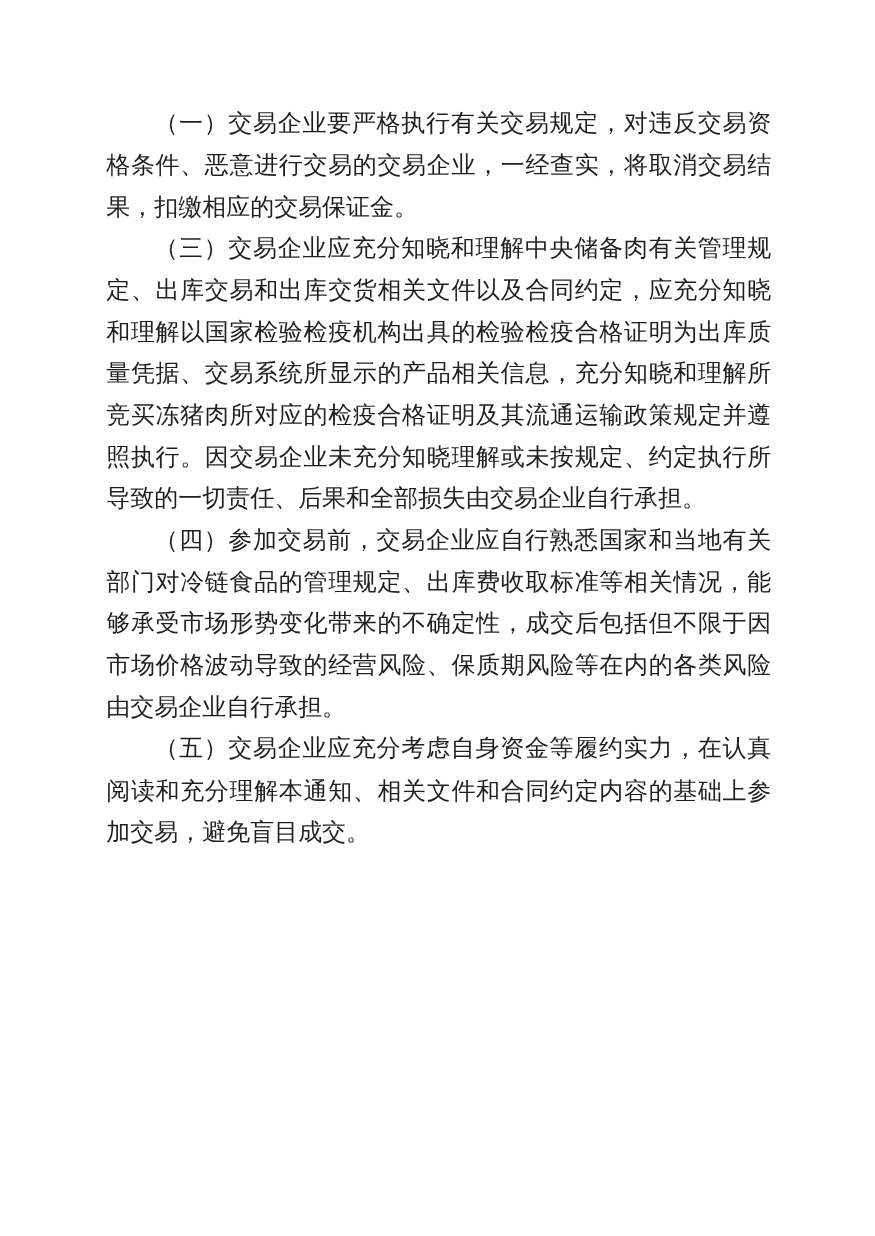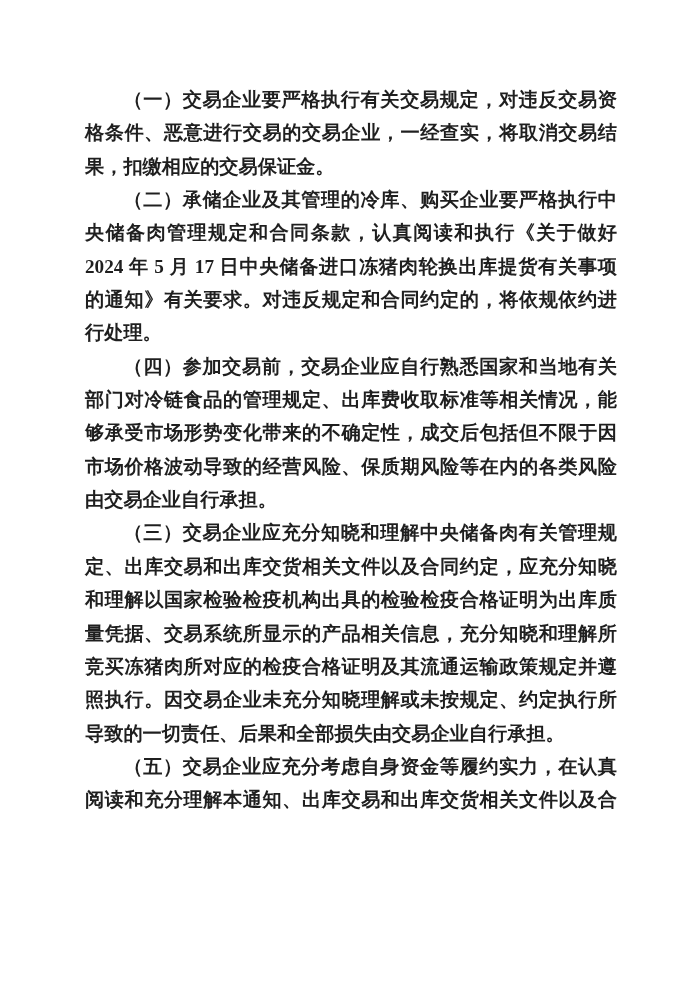--- a/index.html
+++ b/index.html
@@ -8,21 +8,20 @@
     background: #ffffff;
   }
   .page {
     position: relative;
     width: 700px;
     height: 822px;
     background: #ffffff;
     overflow: hidden;
     font-family: "Liberation Serif", "DejaVu Serif", serif;
     color: #1f1f1f;
-    font-weight: bold;
   }
   .content {
     position: absolute;
     left: 85px;
     top: 83px;
     width: 532px;
   }
   .para {
     margin: 0;
     padding: 0;
@@ -44,19 +43,18 @@
     color: #1f1f1f;
     white-space: pre;
   }
 </style>
 </head>
 <body>
 
 <div class="page">
   <div class="content">
     <p class="para">（一）交易企业要严格执行有关交易规定，对违反交易资格条件、恶意进行交易的交易企业，一经查实，将取消交易结果，扣缴相应的交易保证金。</p>
-    <p class="para">（二）承储企业及其管理的冷库、购买企业要严格执行中央储备肉管理规定和合同条款，认真阅读和执行《关于做好 2024 年 5 月 17 日中央储备进口冻猪肉轮换出库提货有关事项的通知》有关要求。对违反规定和合同约定的，将依规依约进行处理。</p>
+    <p class="para">（三）交易企业应充分知晓和理解中央储备肉有关管理规定、出库交易和出库交货相关文件以及合同约定，应充分知晓和理解以国家检验检疫机构出具的检验检疫合格证明为出库质量凭据、交易系统所显示的产品相关信息，充分知晓和理解所竞买冻猪肉所对应的检疫合格证明及其流通运输政策规定并遵照执行。因交易企业未充分知晓理解或未按规定、约定执行所导致的一切责任、后果和全部损失由交易企业自行承担。</p>
     <p class="para">（四）参加交易前，交易企业应自行熟悉国家和当地有关部门对冷链食品的管理规定、出库费收取标准等相关情况，能够承受市场形势变化带来的不确定性，成交后包括但不限于因市场价格波动导致的经营风险、保质期风险等在内的各类风险由交易企业自行承担。</p>
-    <p class="para">（三）交易企业应充分知晓和理解中央储备肉有关管理规定、出库交易和出库交货相关文件以及合同约定，应充分知晓和理解以国家检验检疫机构出具的检验检疫合格证明为出库质量凭据、交易系统所显示的产品相关信息，充分知晓和理解所竞买冻猪肉所对应的检疫合格证明及其流通运输政策规定并遵照执行。因交易企业未充分知晓理解或未按规定、约定执行所导致的一切责任、后果和全部损失由交易企业自行承担。</p>
-    <p class="para">（五）交易企业应充分考虑自身资金等履约实力，在认真阅读和充分理解本通知、出库交易和出库交货相关文件以及合同约定，避免盲目成交。</p>
+    <p class="para">（五）交易企业应充分考虑自身资金等履约实力，在认真阅读和充分理解本通知、相关文件和合同约定内容的基础上参加交易，避免盲目成交。</p>
   </div>
   <div class="page-number">- 5 -</div>
 </div>
 
 </body></html>

